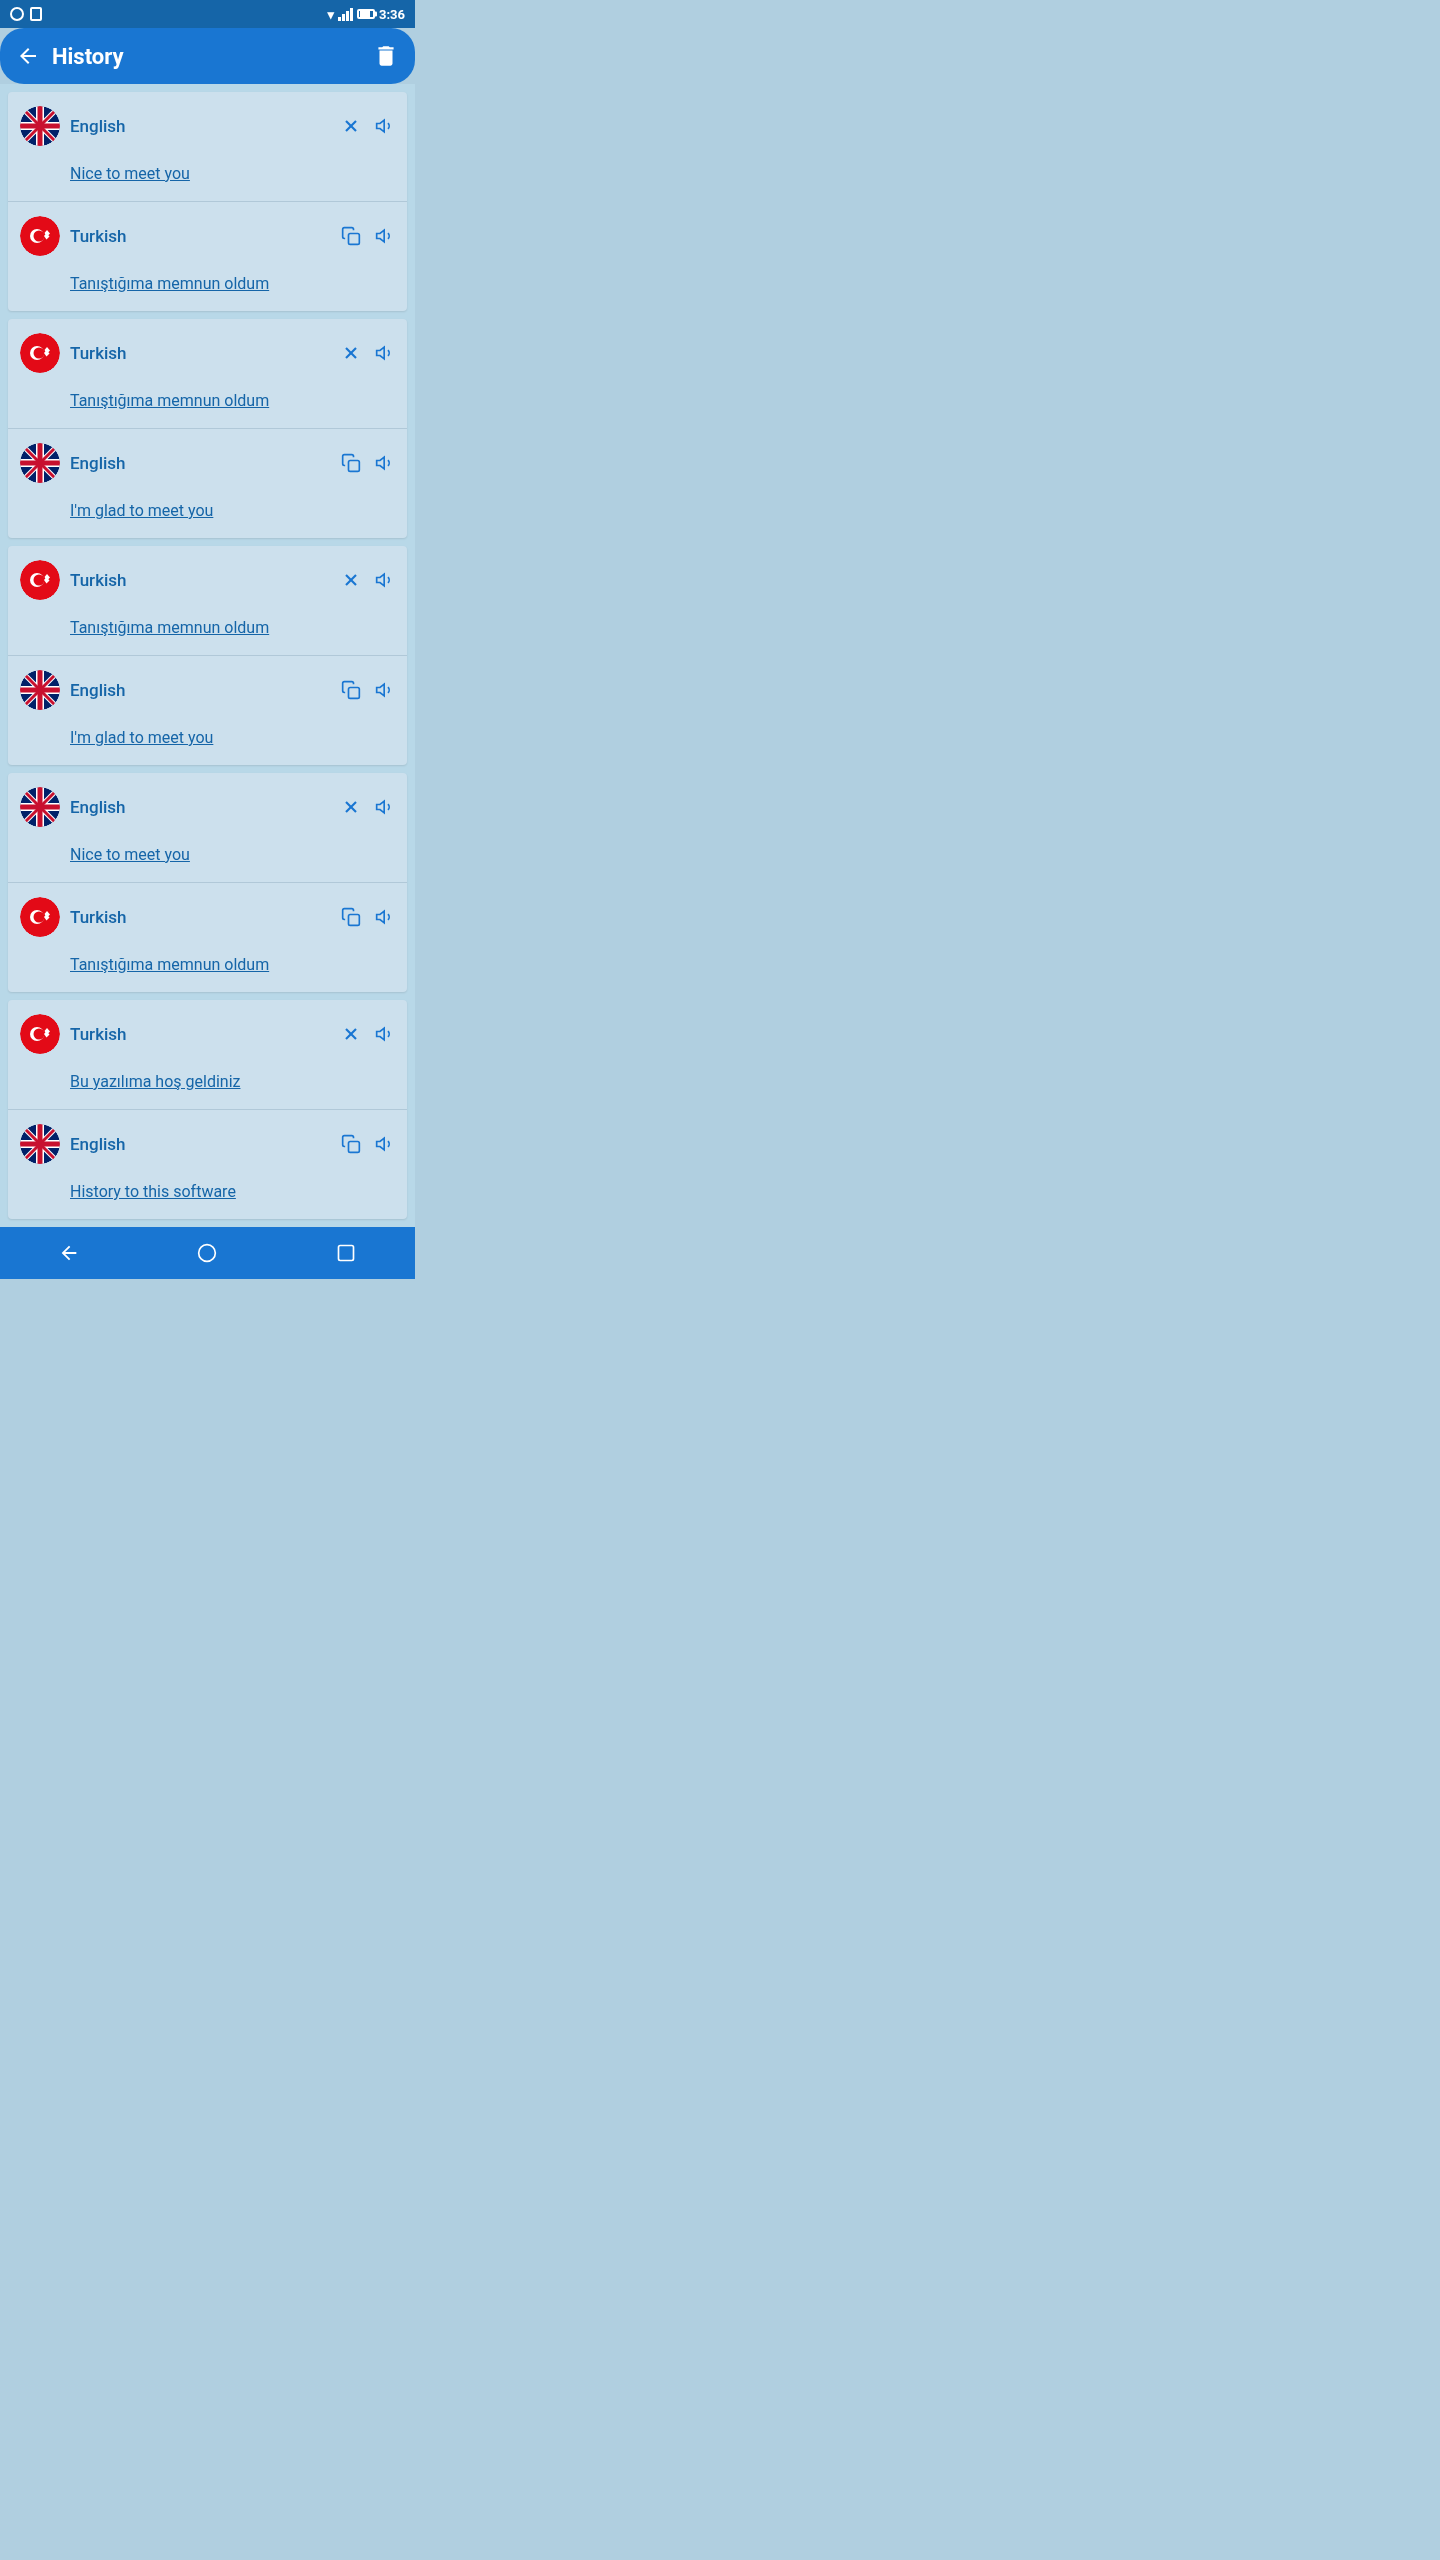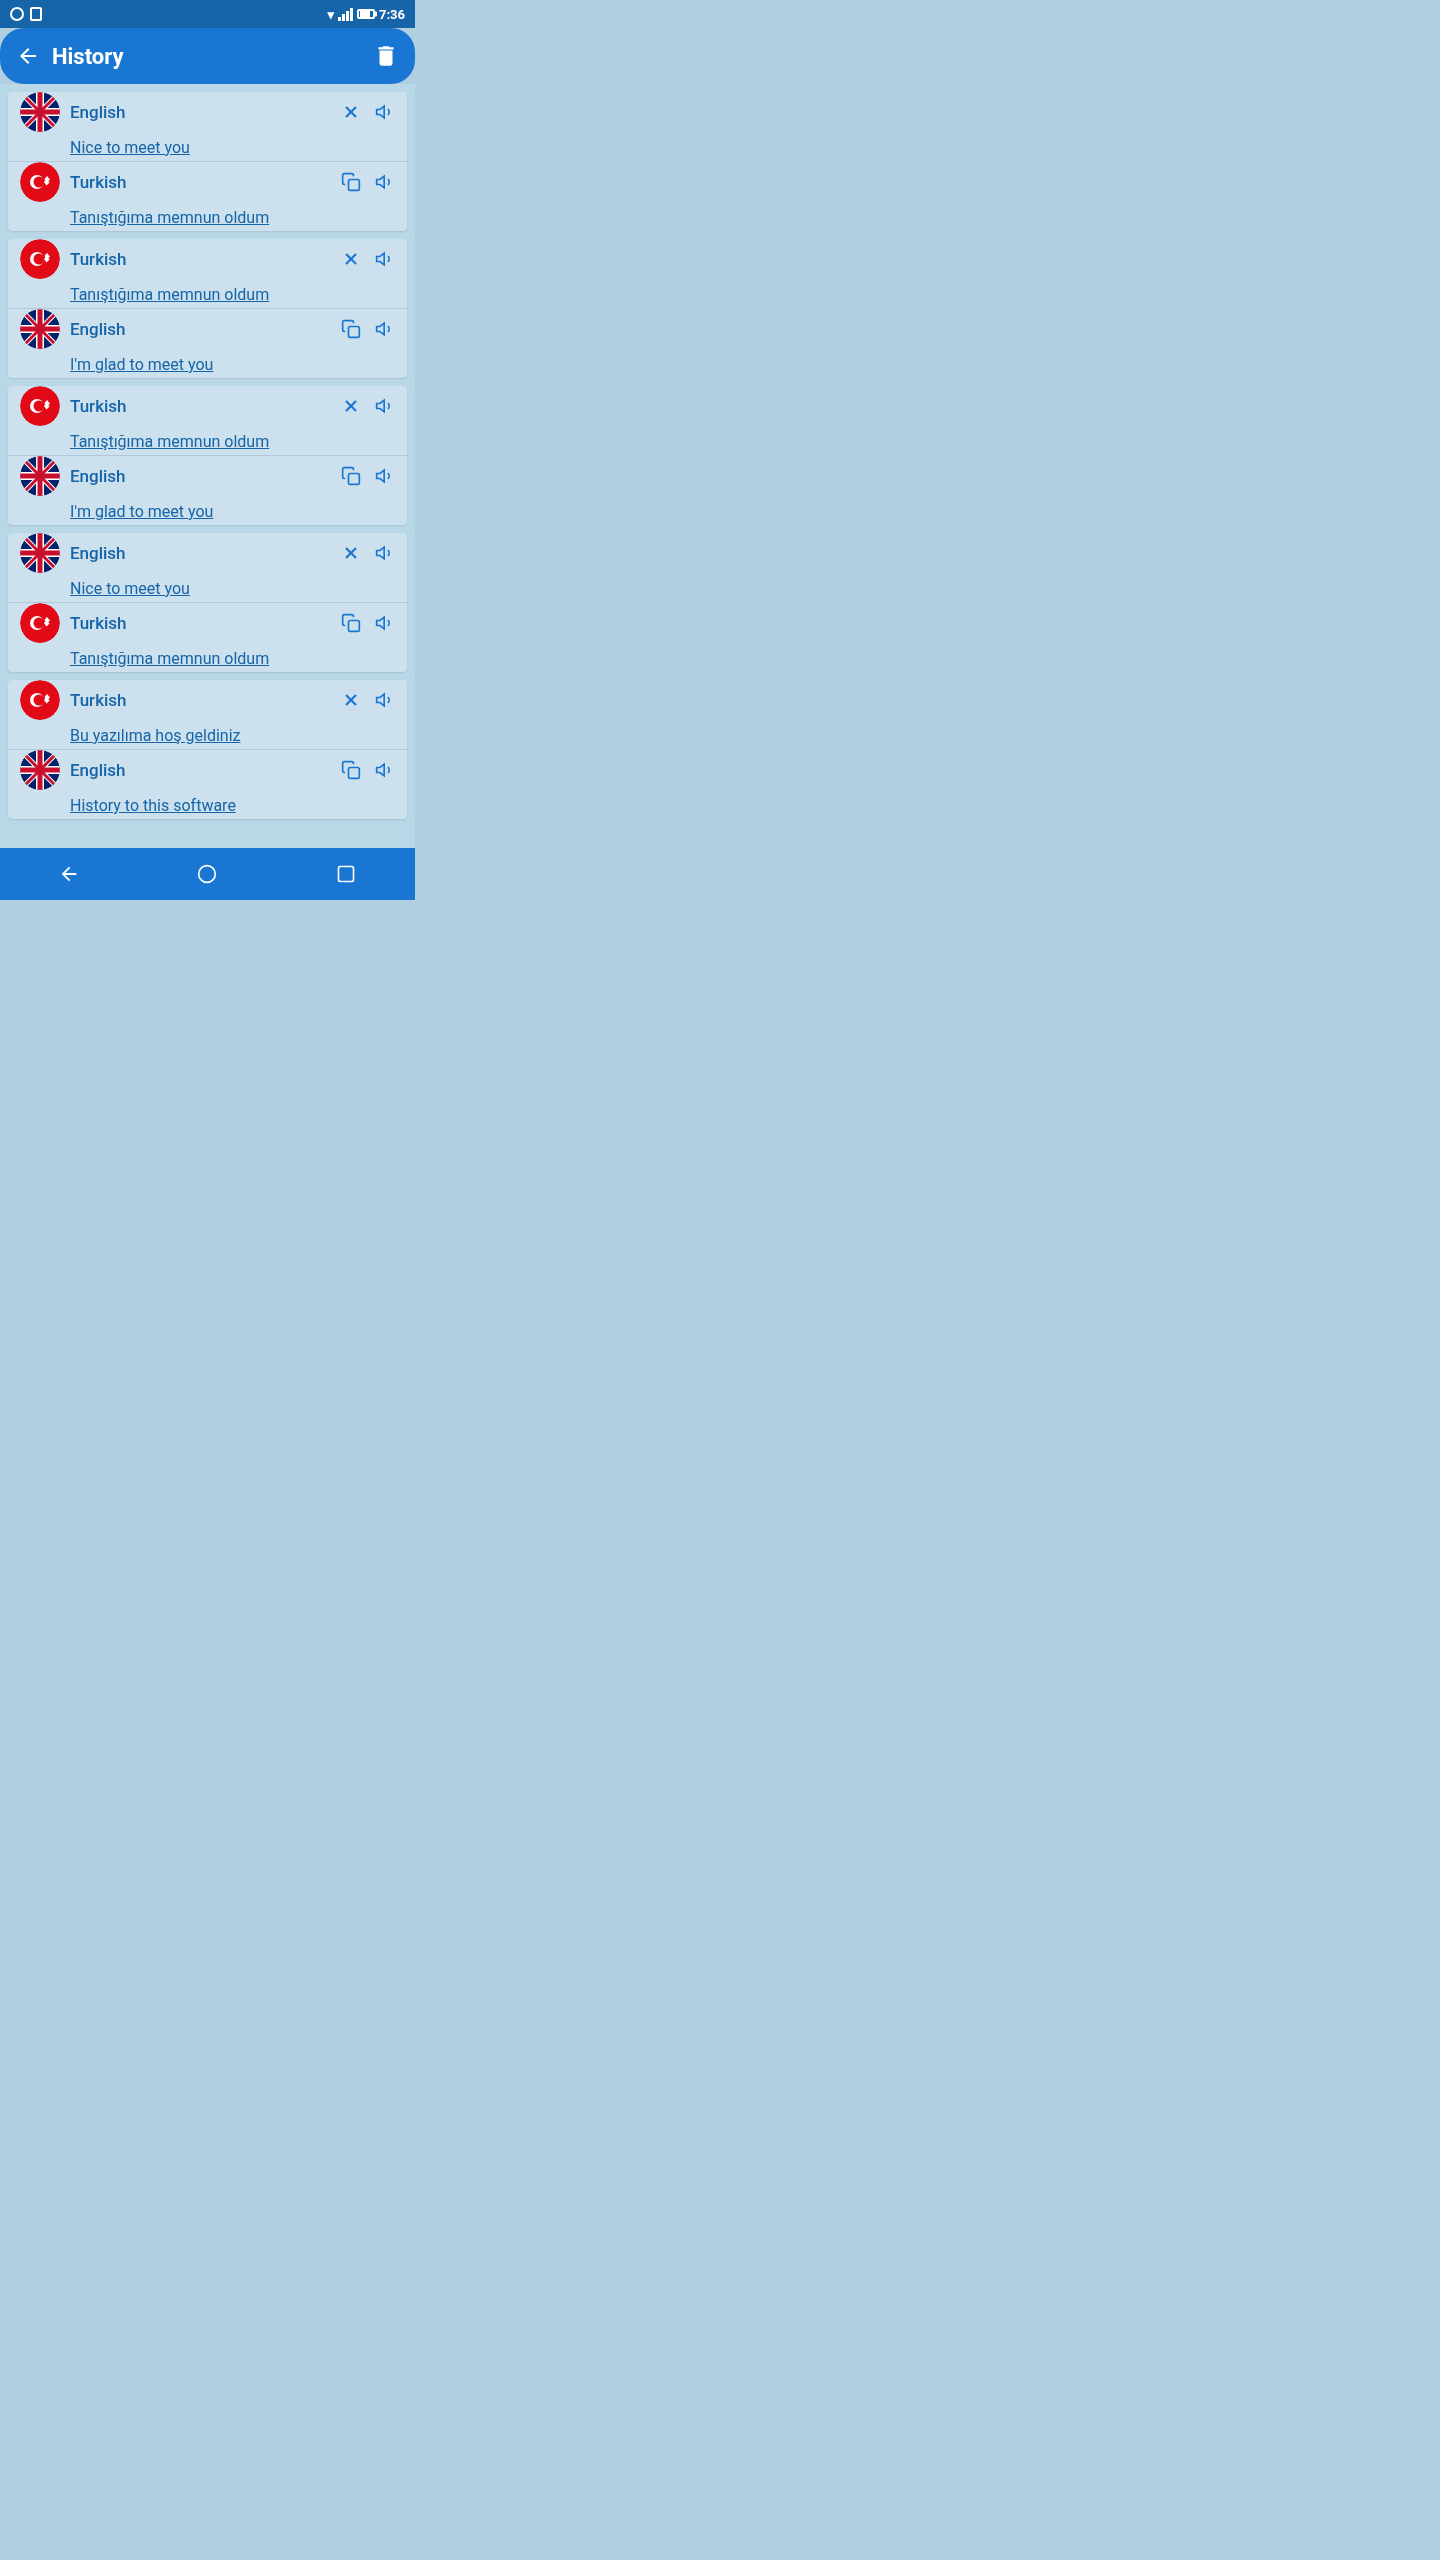--- a/index.html
+++ b/index.html
@@ -130,24 +130,24 @@
     
     .translation-group {
       background: #cce0ed;
       border-radius: 4px;
       overflow: hidden;
       box-shadow: 0 1px 2px rgba(0,0,0,0.1);
     }
 
     
     .lang-row {
-      padding: 0 12px;
+      padding: 14px 12px;
       display: flex;
       flex-direction: column;
-      gap: 4px;
+      gap: 16px;
       border-bottom: 1px solid #b0c8d8;
     }
     .lang-row:last-child {
       border-bottom: none;
     }
 
     .lang-header {
       display: flex;
       align-items: center;
       justify-content: space-between;
@@ -221,21 +221,21 @@
     <div class="signal-bars">
       <span style="height:4px;"></span>
       <span style="height:7px;"></span>
       <span style="height:10px;"></span>
       <span style="height:13px;"></span>
     </div>
 
     <div class="battery-icon">
       <div class="battery-fill"></div>
     </div>
-    <span>7:36</span>
+    <span>3:36</span>
   </div>
 </div>
 
 <div class="app-bar">
   <div class="app-bar-left">
     <div class="back-btn">
       <svg width="24" height="24" viewBox="0 0 24 24" fill="white">
         <path d="M20 11H7.83l5.59-5.59L12 4l-8 8 8 8 1.41-1.41L7.83 13H20v-2z"></path>
       </svg>
     </div>

